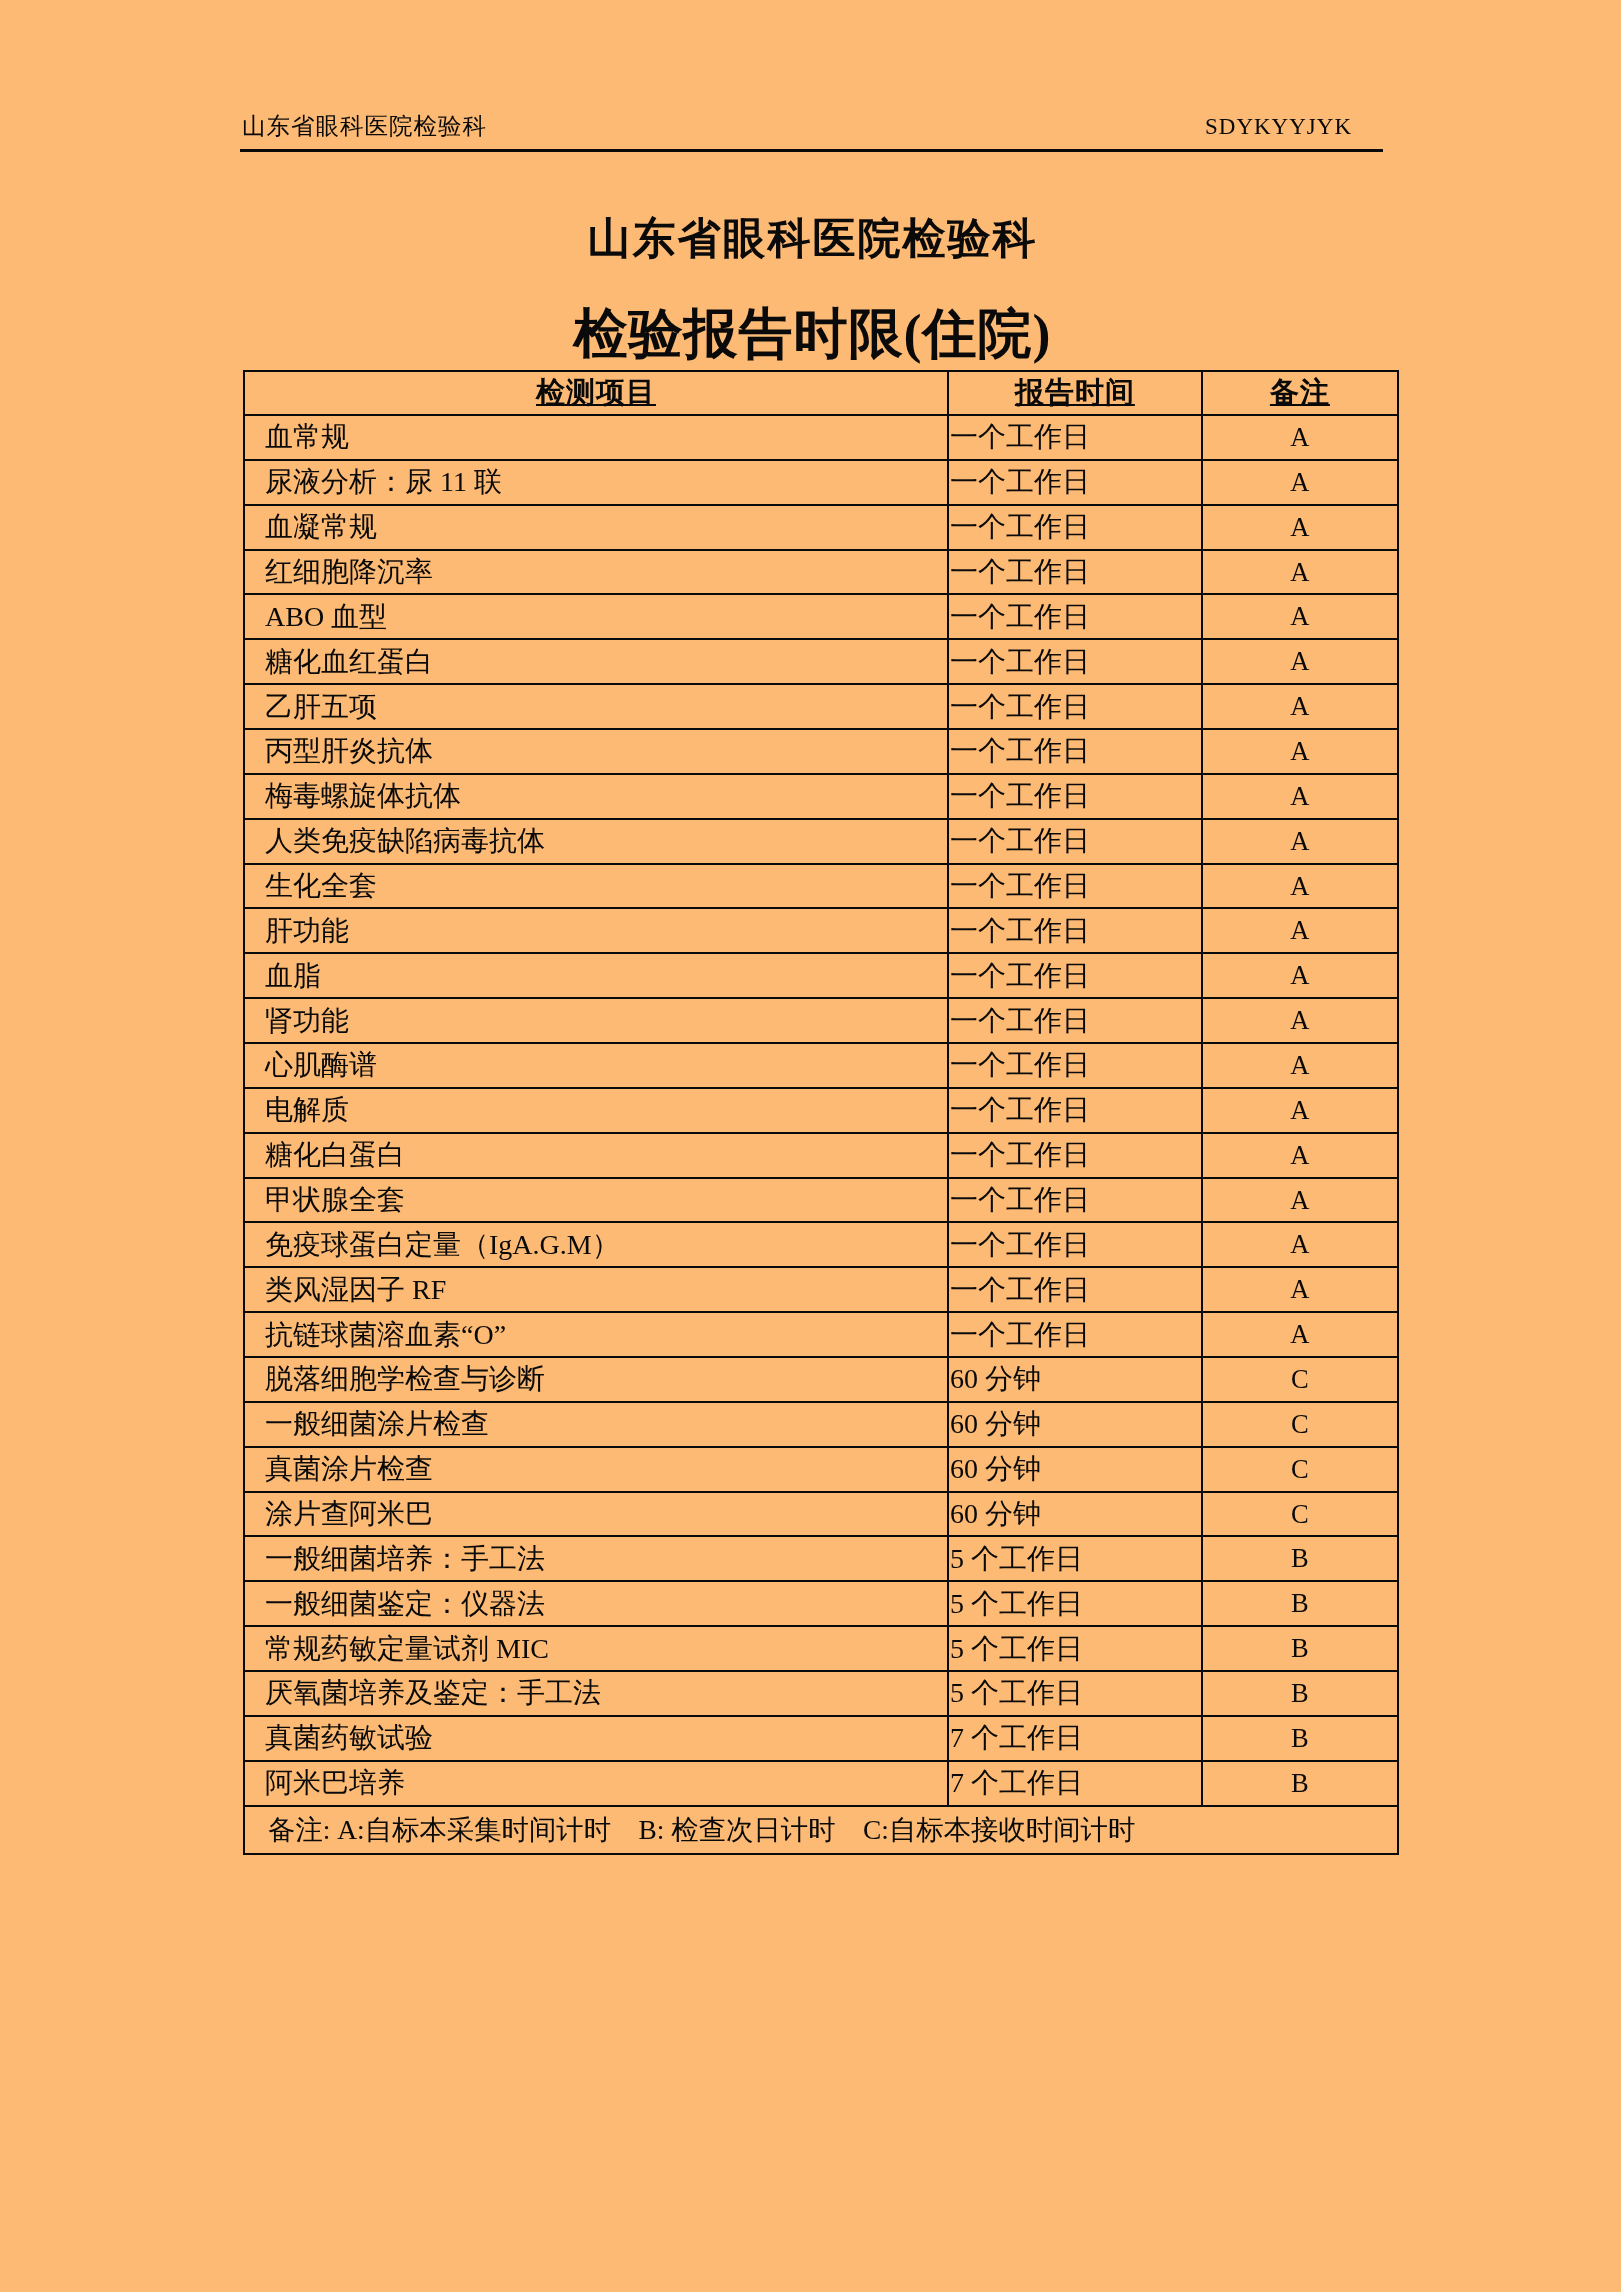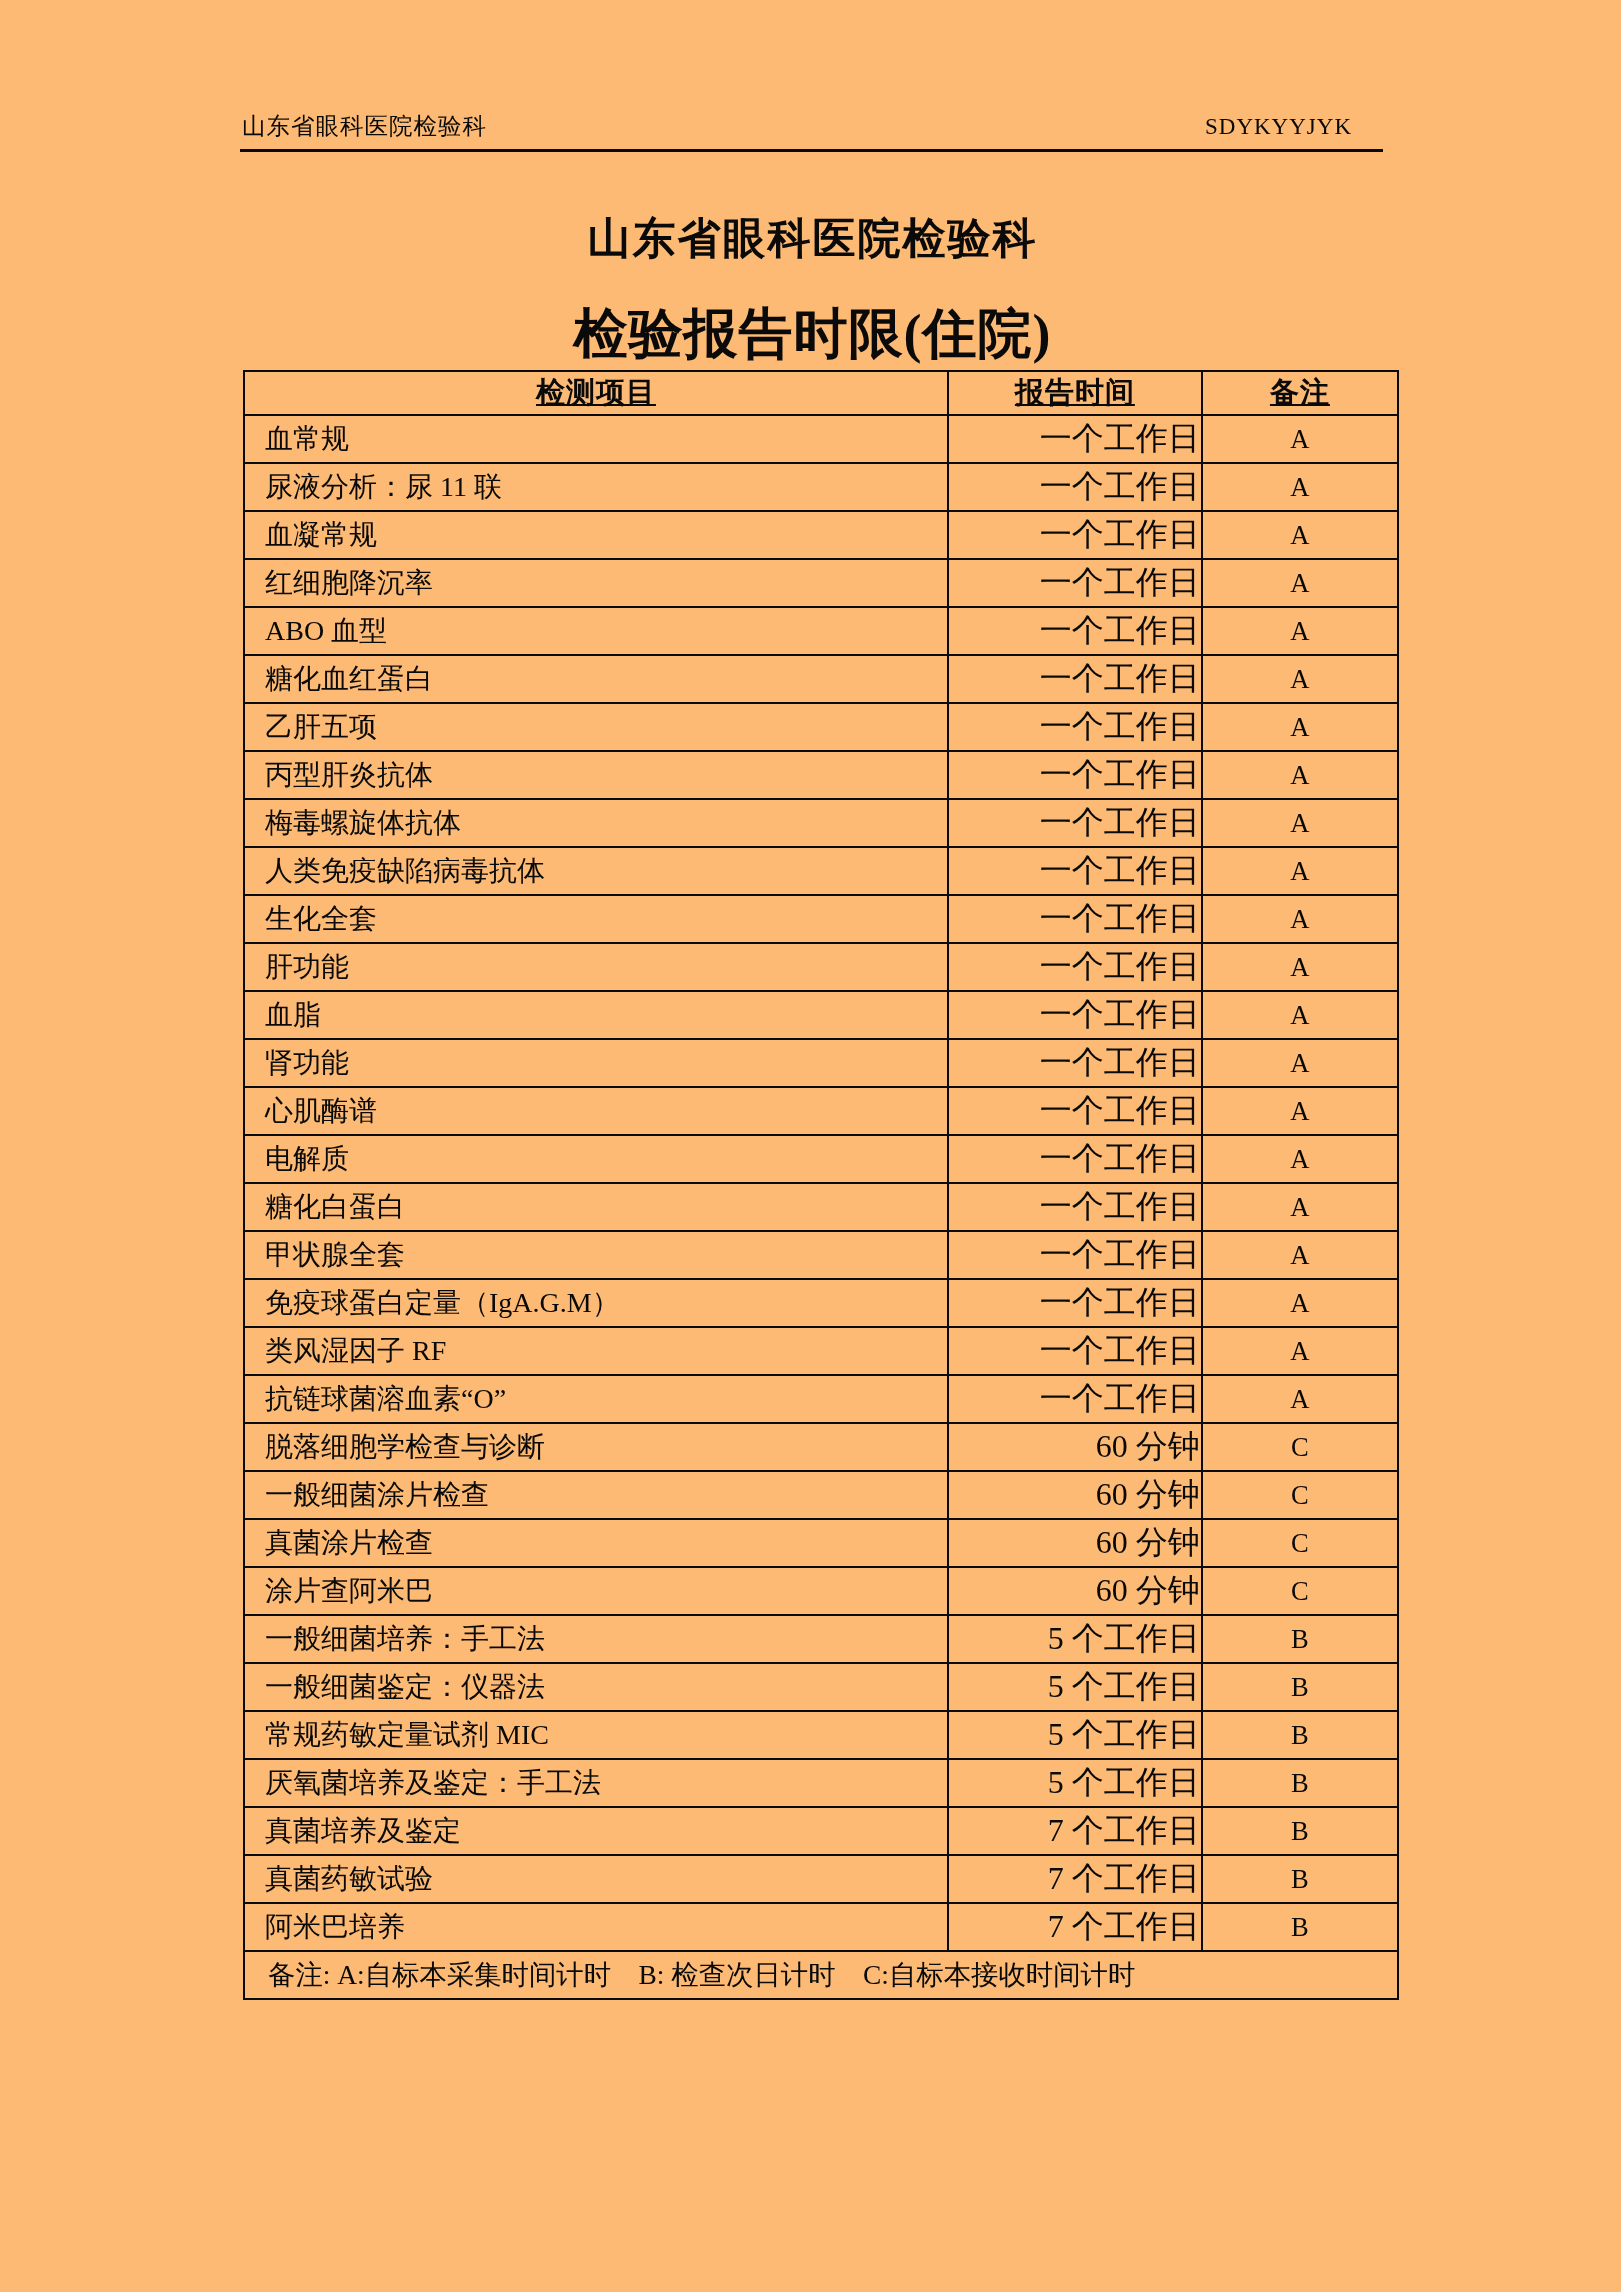--- a/index.html
+++ b/index.html
@@ -84,22 +84,22 @@
     text-align: center;
     letter-spacing: 1px;
     text-decoration: underline;
   }
   .c-item {
     text-align: left;
     padding-left: 20px;
     font-size: 28px;
   }
   .c-time {
-    text-align: right;
-    font-size: 32px;
+    text-align: left;
+    font-size: 28px;
     margin-left: 42px;
   }
   .c-note {
     text-align: center;
     font-size: 26.5px;
   }
   .footnote-row { height: 48px; }
   .footnote {
     text-align: left;
     padding-left: 23px;
@@ -301,25 +301,20 @@
     <td class="c-time">5 个工作日</td>
     <td class="c-note">B</td>
   </tr>
 
   <tr>
     <td class="c-item">厌氧菌培养及鉴定：手工法</td>
     <td class="c-time">5 个工作日</td>
     <td class="c-note">B</td>
   </tr>
 
-  <tr>
-    <td class="c-item">真菌培养及鉴定</td>
-    <td class="c-time">7 个工作日</td>
-    <td class="c-note">B</td>
-  </tr>
 
   <tr>
     <td class="c-item">真菌药敏试验</td>
     <td class="c-time">7 个工作日</td>
     <td class="c-note">B</td>
   </tr>
 
   <tr>
     <td class="c-item">阿米巴培养</td>
     <td class="c-time">7 个工作日</td>

